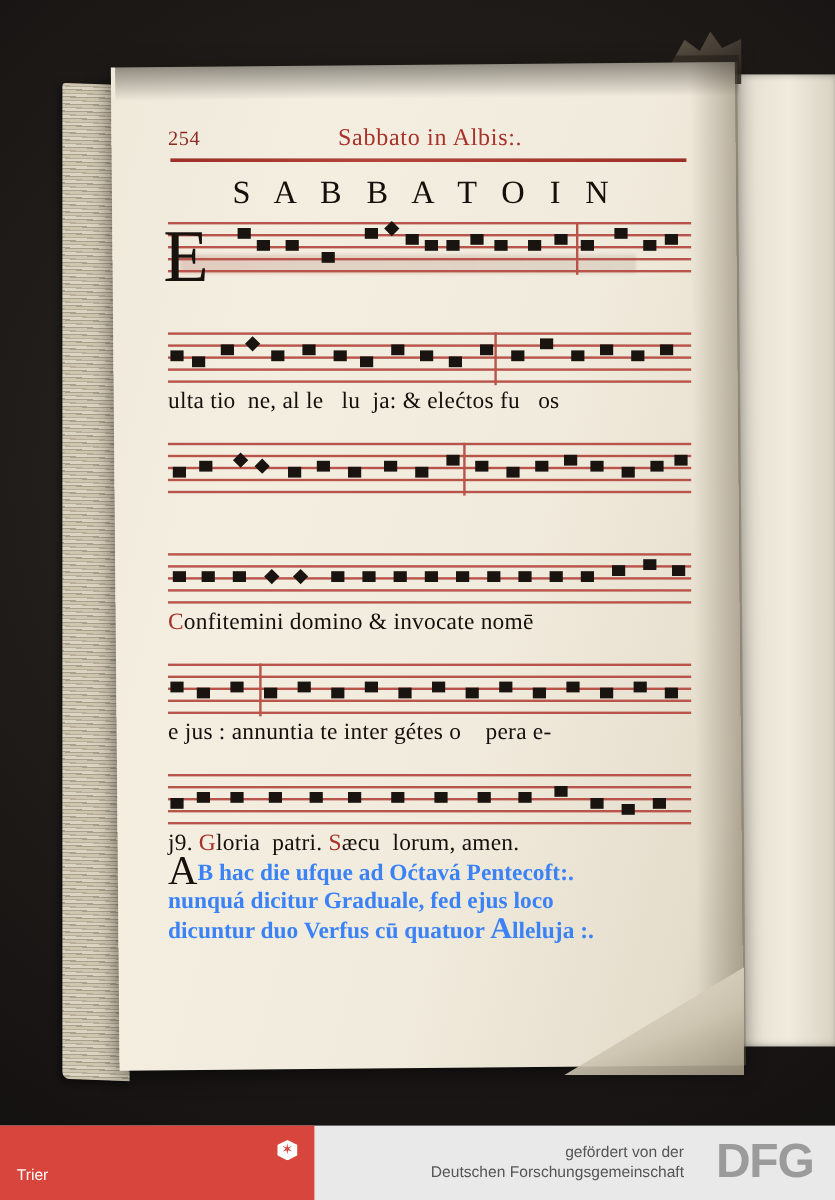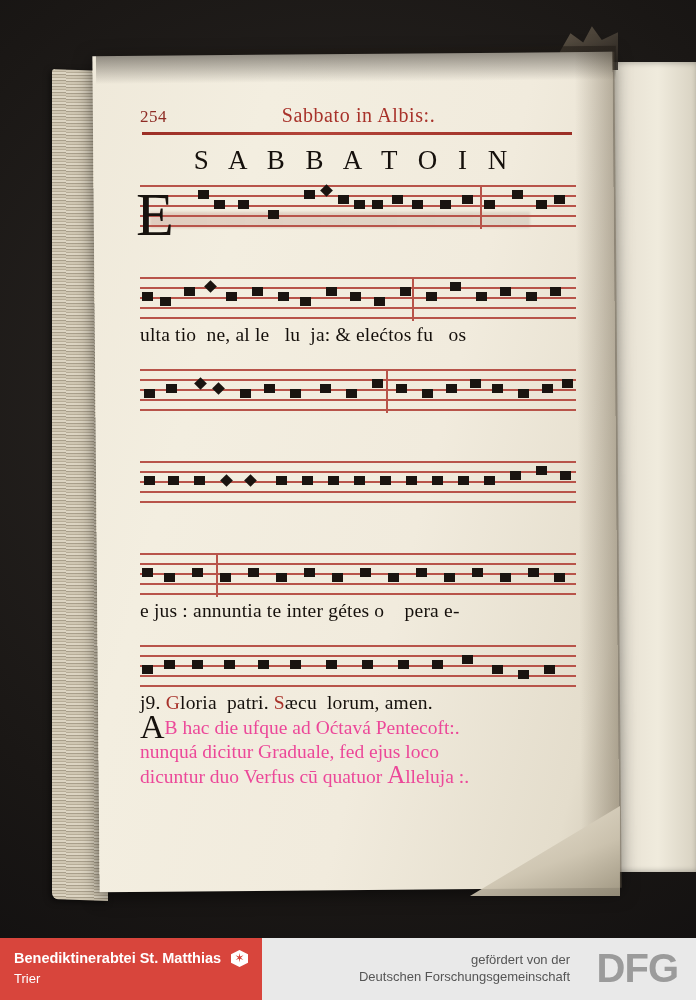--- a/index.html
+++ b/index.html
@@ -82,21 +82,21 @@
   .nt.d{transform:rotate(45deg);width:9px;height:9px;}
   .nt.bar{width:2px;height:44px;background:#b8544a;top:3px;}
   .lyr{position:relative;margin-top:4px;font-size:19.5px;color:#15100c;
     letter-spacing:.2px;white-space:pre;}
   .lyr .red{color:#a8322a;}
 
   .drop{position:absolute;font-size:62px;line-height:52px;color:#17120e;
     font-family:"Liberation Serif",serif;}
 
   .tail{margin-top:2px;font-size:19.5px;line-height:23px;color:#15100c;}
-  .tail .red{color:#ec4899;}
+  .tail .red{color:#3b82f6;font-weight:bold;}
   .tail .capA{font-size:34px;line-height:26px;color:#15100c;vertical-align:-4px;}
 
   
   .curl{position:absolute;left:470px;top:806px;width:150px;height:90px;
     background:linear-gradient(160deg,#e9e2d2,#cdc4b0 60%,#9f9681);
     clip-path:polygon(0% 100%,100% 0%,100% 100%);opacity:.9;}
 
   
   .footer{position:absolute;left:0;bottom:0;width:696px;height:62px;background:#e9e9e9;}
   .fl{position:absolute;left:0;top:0;width:262px;height:62px;background:#d8453c;color:#fff;
@@ -246,20 +246,21 @@
         <div class="nt" style="left:214px;top:18px"></div>
         <div class="nt" style="left:240px;top:18px"></div>
         <div class="nt" style="left:266px;top:18px"></div>
         <div class="nt" style="left:292px;top:18px"></div>
         <div class="nt" style="left:318px;top:18px"></div>
         <div class="nt" style="left:344px;top:18px"></div>
         <div class="nt" style="left:370px;top:13px"></div>
         <div class="nt" style="left:396px;top:8px"></div>
         <div class="nt" style="left:420px;top:13px"></div>
       </div>
+      <div class="lyr"><span class="red">C</span><span>onfitemini domino &amp; invocate nomē</span></div>
     </div>
 
     <div class="system">
       <div class="staff">
         <div class="line l0"></div>
           <div class="line l1"></div>
           <div class="line l2"></div>
         <div class="line l3"></div>
           <div class="line l4"></div>
         <div class="nt" style="left:2px;top:18px"></div>
@@ -311,21 +312,20 @@
     <div class="tail">
       <span class="capA">A</span><span class="red">B hac die ufque ad Oćtavá  Pentecoft:.</span><br>
       <span class="red">nunquá dicitur Graduale, fed ejus loco</span><br>
       <span class="red">dicuntur duo Verfus cū quatuor </span><span class="red" style="font-size:25px">A</span><span class="red">lleluja :.</span>
     </div>
 
   </div>
 
   <div class="footer">
     <div class="fl">
-      <div class="l1">Benediktinerabtei St. Matthias</div>
       <div class="l2">Trier</div>
       <div class="mark">✶</div>
     </div>
     <div class="fr">
       <div class="t1">gefördert von der</div>
       <div class="t2">Deutschen Forschungsgemeinschaft</div>
       <div class="dfg">DFG</div>
     </div>
   </div>
 </div>

